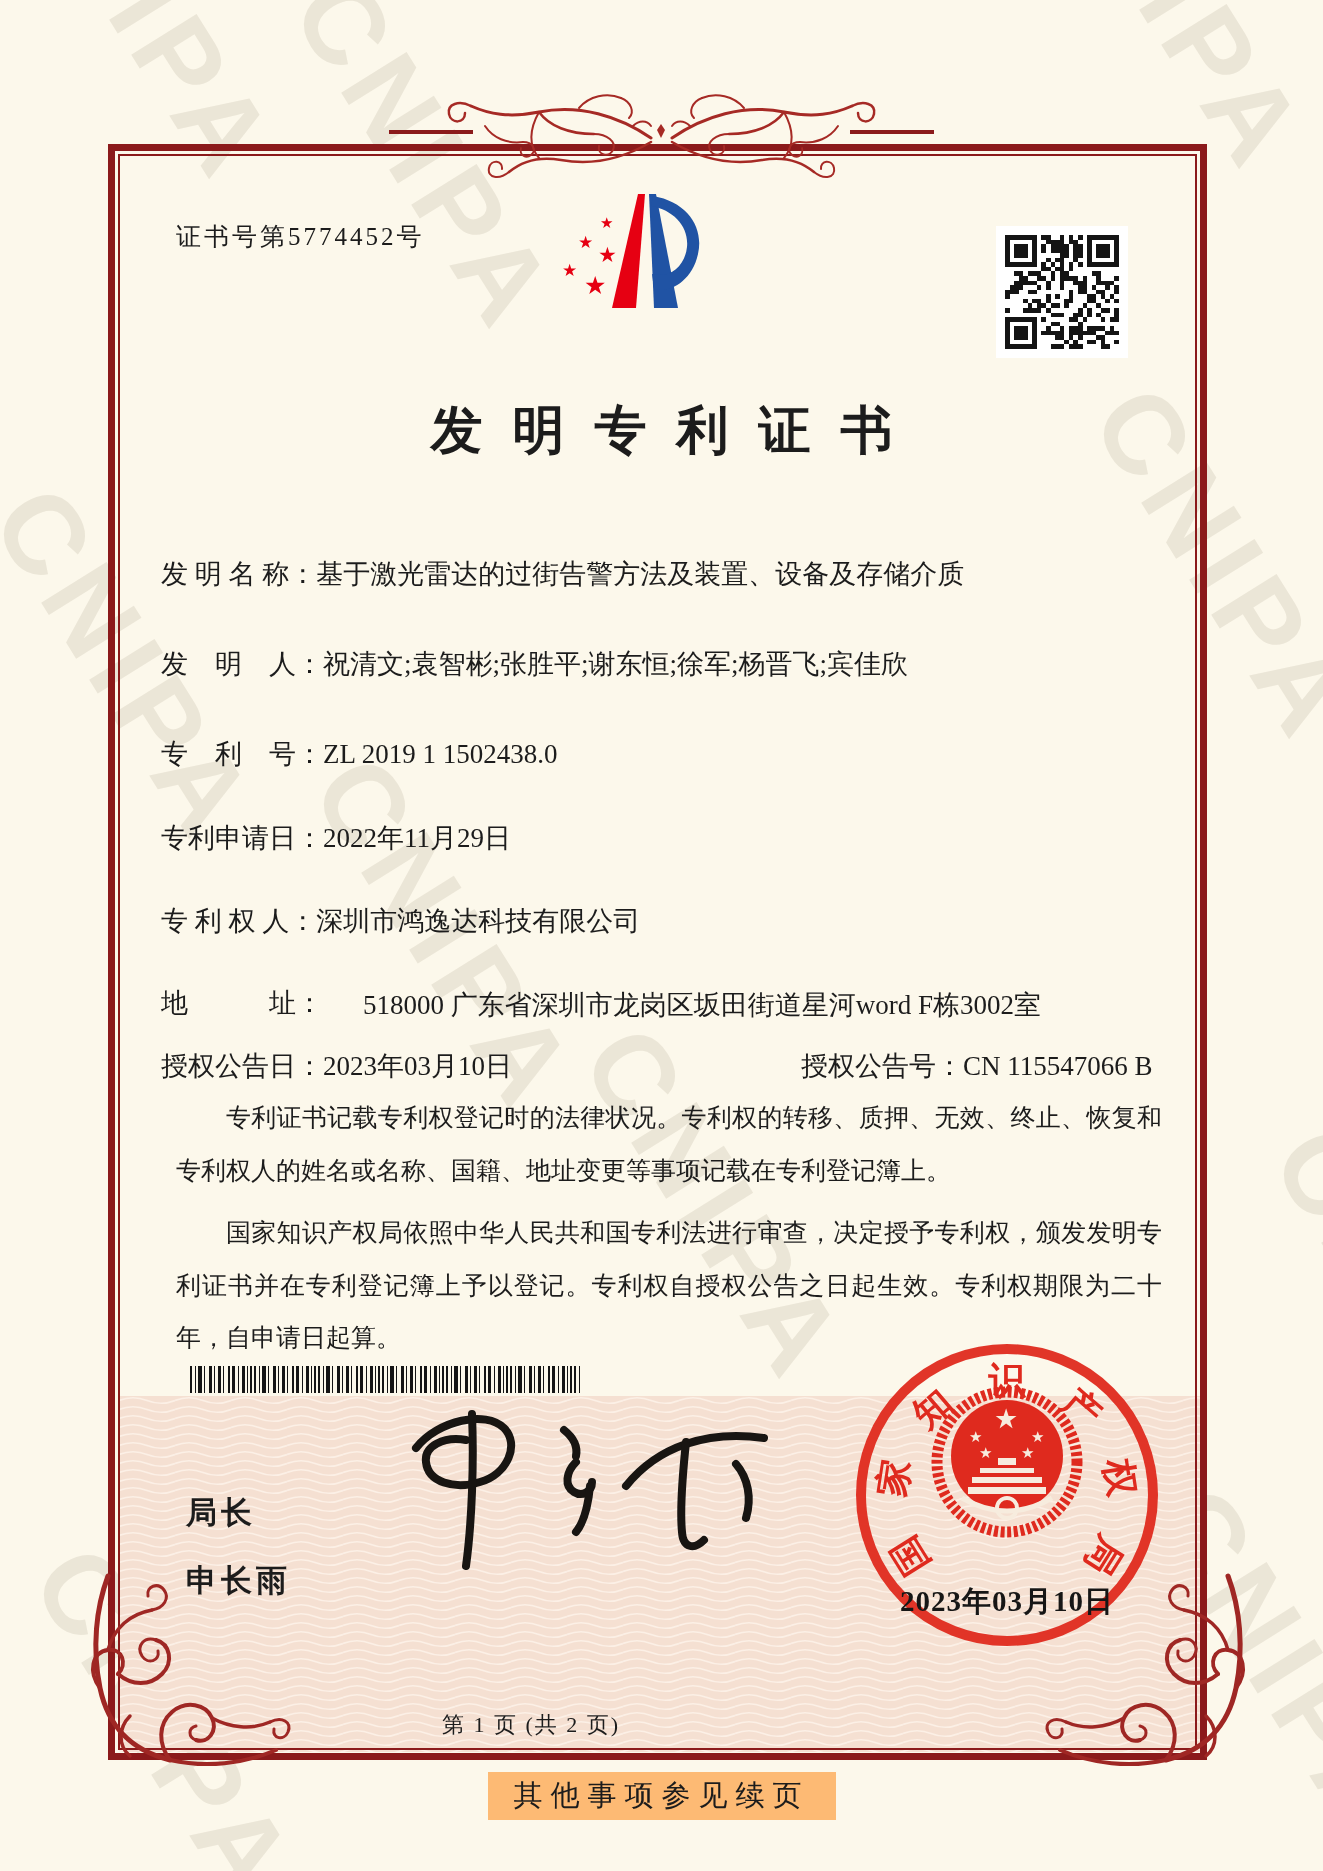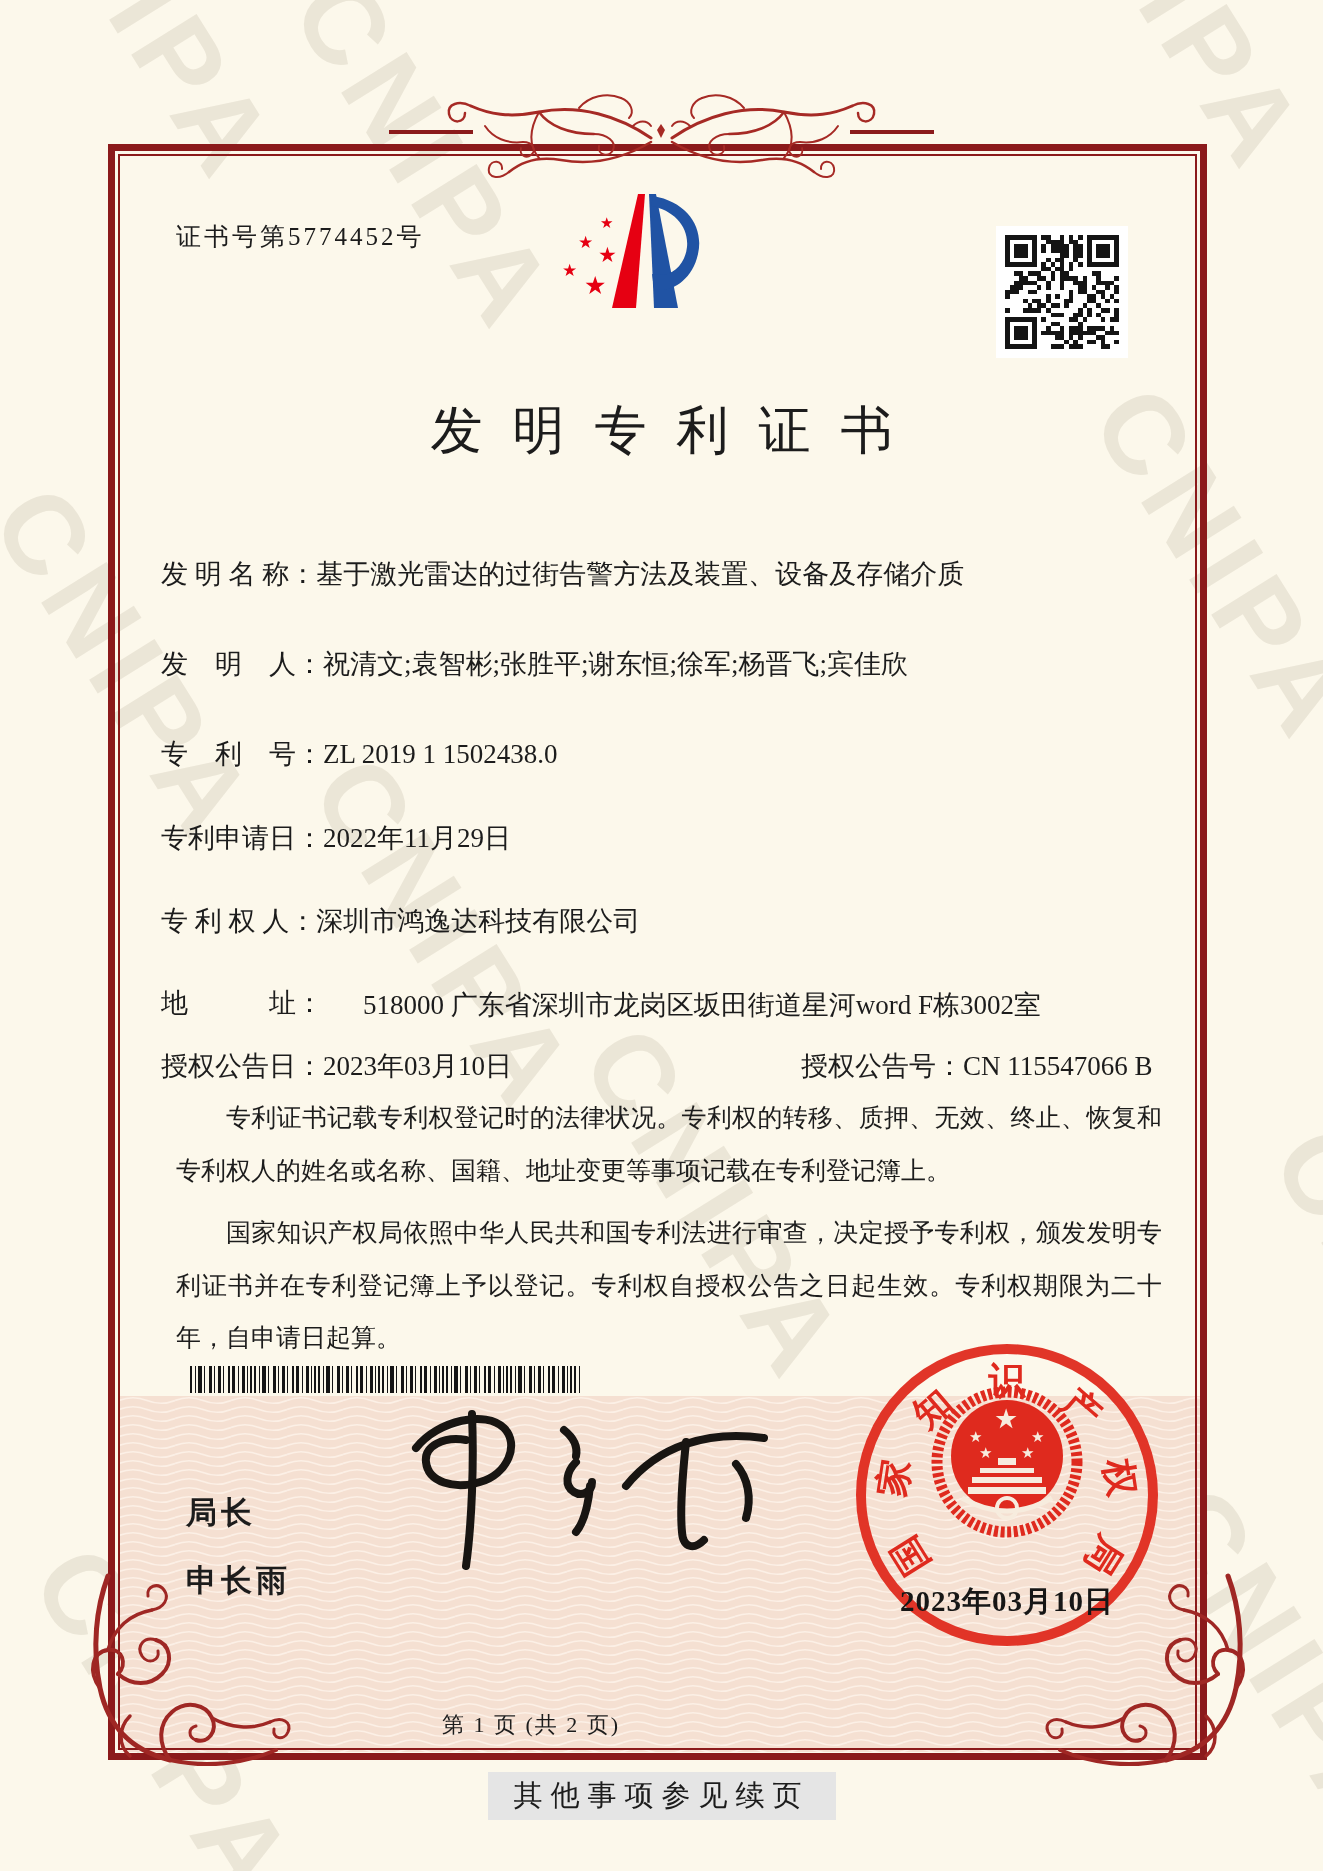--- a/index.html
+++ b/index.html
@@ -27,21 +27,21 @@
     border:2px solid #8b1a1b;box-sizing:border-box;
   }
   
   .waves{position:absolute;left:119px;top:1396px;width:1086px;height:356px;z-index:1;}
   
   .cert-number{position:absolute;left:176px;top:220px;font-size:25px;letter-spacing:3px;z-index:2;}
   .logo{position:absolute;left:550px;top:188px;width:156px;height:152px;z-index:2;}
   .qr{position:absolute;left:996px;top:226px;width:132px;height:132px;background:#ffffff;padding:9px;box-sizing:border-box;z-index:2;}
   .title{
     position:absolute;left:0;top:396px;width:1323px;text-align:center;
-    font-size:52px;font-weight:normal;letter-spacing:30px;padding-left:30px;
+    font-size:52px;font-weight:bold;letter-spacing:30px;padding-left:30px;
     box-sizing:border-box;z-index:2;
   }
   .field-row{position:absolute;left:161px;font-size:27px;z-index:2;white-space:nowrap;}
   .field-label{white-space:pre;}
   .field-value{white-space:normal;}
   .field-row.wrap{white-space:normal;display:flex;}
   .field-row.wrap .field-value{display:inline-block;width:772px;line-height:1.55;margin-left:40px;}
   .grant-num{position:absolute;left:640px;top:0;}
   .paras{
     position:absolute;left:176px;top:1092px;width:986px;font-size:25px;
@@ -74,21 +74,21 @@
   .seal{position:absolute;left:856px;top:1344px;width:302px;height:302px;z-index:4;}
   .seal-ring{position:absolute;left:0;top:0;width:302px;height:302px;border:10px solid #df2a1e;
     border-radius:50%;box-sizing:border-box;opacity:.95;}
   .seal-char{position:absolute;left:151px;top:151px;font-size:37px;font-weight:bold;color:#df2a1e;}
   .seal-date{position:absolute;left:0;top:238px;width:302px;text-align:center;font-size:29px;
     font-weight:bold;color:#161616;letter-spacing:1px;}
   .seal-emblem{position:absolute;left:66px;top:38px;}
   .page-indicator{position:absolute;left:0;top:1710px;width:1062px;text-align:center;
     font-size:22px;z-index:2;letter-spacing:2px;}
   .continuation{position:absolute;left:0;top:1772px;width:1323px;text-align:center;z-index:2;}
-  .continuation span{display:inline-block;background:#e5e5e5;padding:4px 26px;font-size:29px;
+  .continuation span{display:inline-block;background:#fdba74;padding:4px 26px;font-size:29px;
     letter-spacing:8px;}
   .ornament{position:absolute;left:389px;top:86px;z-index:4;}
   .corner-bl{position:absolute;left:78px;top:1568px;z-index:4;}
   .corner-br{position:absolute;left:1028px;top:1568px;z-index:4;transform:scaleX(-1);}
 </style>
 </head>
 <body>
 
 <div id="wm-holder">
     <div class="wm" style="left: -50px; top: -60px;">CNIPA</div>

